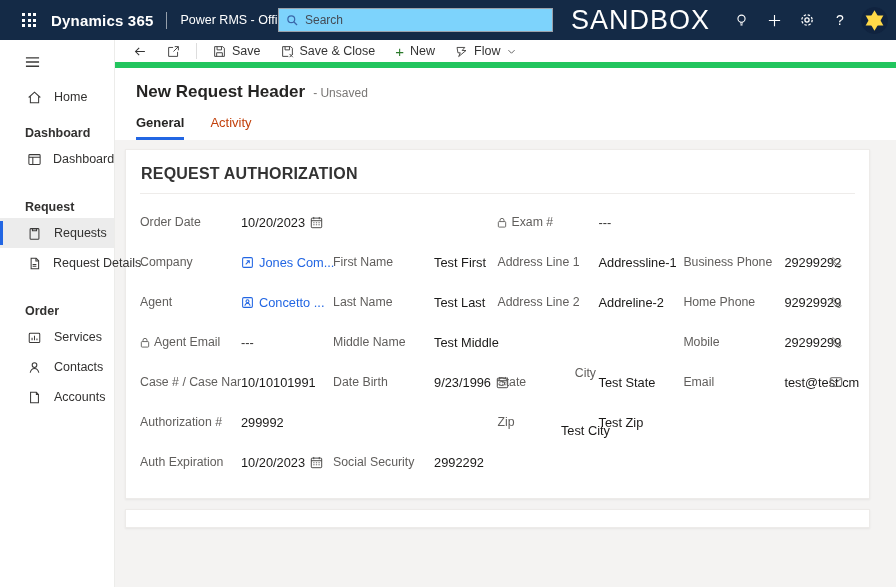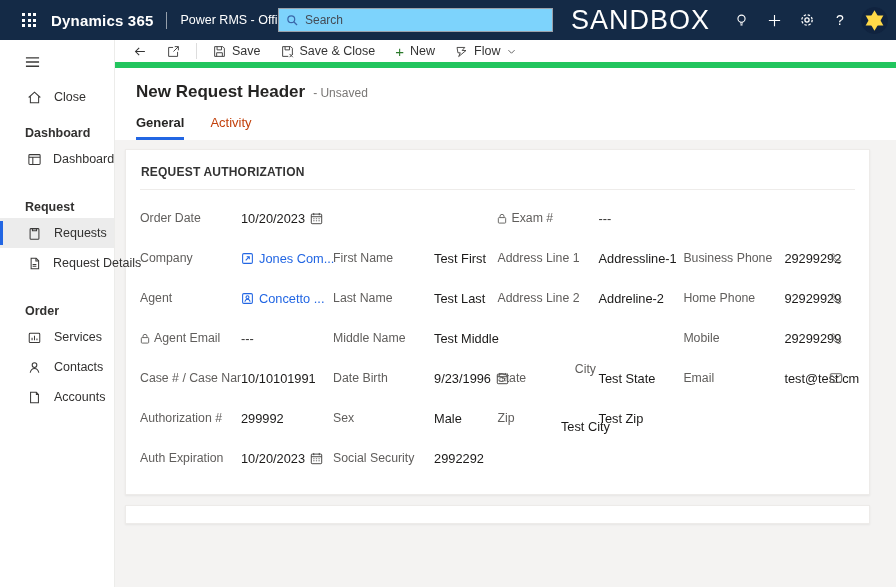--- a/index.html
+++ b/index.html
@@ -62,21 +62,21 @@
   .pagestatus { font-size:12px; color:#797775; }
   .tabs { display:flex; gap:26px; margin-top:13px; }
   .tab { font-size:13px; color:#c2410c; padding-bottom:7px; border-bottom:3px solid transparent;
     cursor:pointer; }
   .tab.active { font-weight:700; color:#252423; border-bottom-color:#2266e3; }
 
   
   .formarea { flex:1; background:#f4f3f2; padding:9px 26px 0 10px; overflow:hidden; }
   .card { background:#fff; border:1px solid #edebe9; box-shadow:0 1px 2px rgba(0,0,0,.06);
     padding:10px 14px 16px 14px; }
-  .sectiontitle { font-size:12px; font-weight:700; color:#333; letter-spacing:.2px;
+  .sectiontitle { font-size:16px; font-weight:700; color:#333; letter-spacing:.2px;
     padding:5px 1px 10px 1px; }
   .sectionrule { border-bottom:1px solid #eeecea; }
   .fgrid { display:grid; grid-template-columns:27% 23% 26% 24%; grid-auto-rows:40px;
     margin-top:8px; }
   .field { display:flex; align-items:center; min-width:0; padding-right:10px; cursor:pointer; }
   .flabel { flex:0 0 101px; font-size:12.3px; color:#605e5c; display:flex;
     align-items:center; gap:4px; white-space:nowrap; overflow:hidden; }
   .fvalue { font-size:12.8px; font-weight:400; color:#1b1a19; display:flex;
     align-items:center; gap:5px; white-space:nowrap; min-width:0; }
   .fvalue.lookup { color:#2266e3; }
@@ -151,21 +151,21 @@
         <path d="M1 1.5h14M1 6h14M1 10.5h14"></path>
         </svg>
     </div>
     <div class="nav">
         <div class="nav-item">
           <span class="ic">
             <svg width="15" height="15" viewBox="0 0 16 16" fill="none" stroke="#3b3a39" stroke-width="1.1">
               <path d="M1.8 8L8 2.3 14.2 8M3.6 6.8v6.7h8.8V6.8"></path>
             </svg>
           </span>
-          <span>Close</span>
+          <span>Home</span>
         </div>
         <div class="nav-group">Dashboard</div>
         <div class="nav-item">
           <span class="ic">
             <svg width="15" height="15" viewBox="0 0 16 16" fill="none" stroke="#3b3a39" stroke-width="1.1">
               <rect x="2" y="2.8" width="12" height="10.5" rx="1"></rect>
               <path d="M2 5.6h12M6.2 5.6v7.7"></path>
             </svg>
           </span>
           <span>Dashboard</span>
@@ -363,24 +363,20 @@
             <div class="field" style="grid-area: 5 / 2;">
               <span class="flabel">Date Birth</span>
               <span class="fvalue">9/23/1996<span>
                   <svg width="13" height="13" viewBox="0 0 16 16" fill="none" stroke="#474645" stroke-width="1.2">
                     <rect x="1.6" y="2.6" width="12.8" height="11.8" rx="1"></rect>
                     <path d="M1.6 5.8h12.8M4.6 1.2v2.8M11.4 1.2v2.8"></path>
                     <path d="M4 8.3h1.6M7.2 8.3h1.6M10.4 8.3h1.6M4 10.8h1.6M7.2 10.8h1.6M10.4 10.8h1.6" stroke-width="1"></path>
                   </svg>
                 </span></span>
             </div>
-            <div class="field" style="grid-area: 6 / 2;">
-              <span class="flabel">Sex</span>
-              <span class="fvalue">Male</span>
-            </div>
             <div class="field" style="grid-area: 7 / 2;">
               <span class="flabel">Social Security</span>
               <span class="fvalue">2992292</span>
             </div>
             <div class="field" style="grid-area: 1 / 3;">
               <span class="flabel"><span>
                   <svg width="10" height="11" viewBox="0 0 12 13" fill="none" stroke="#5f5e5c" stroke-width="1.1">
                     <rect x="1.6" y="5.4" width="8.8" height="6.6" rx="1"></rect>
                     <path d="M3.6 5.4V3.9a2.4 2.4 0 0 1 4.8 0v1.5"></path>
                   </svg>

